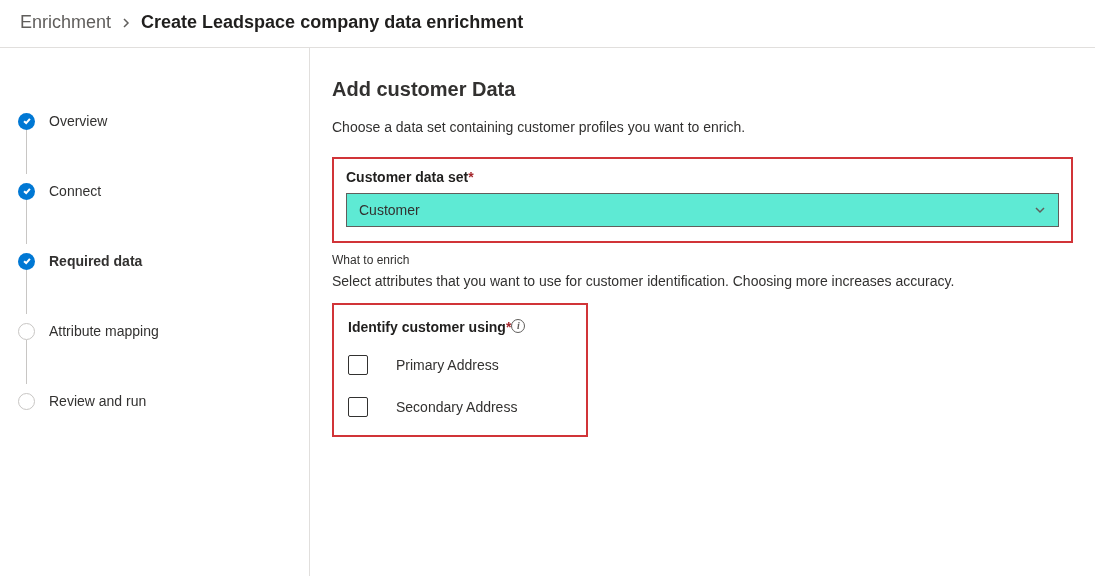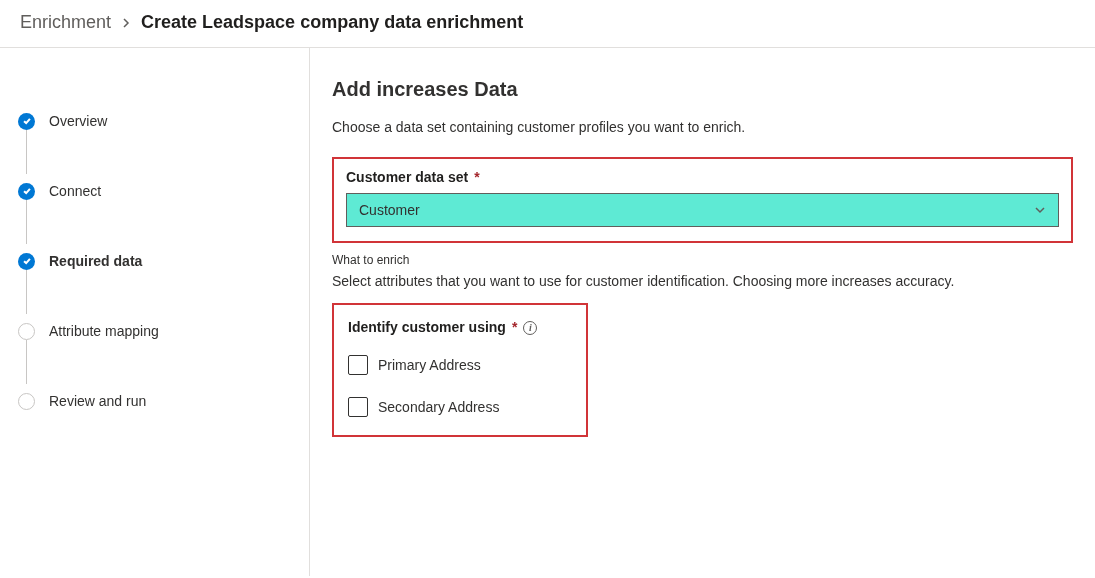--- a/index.html
+++ b/index.html
@@ -112,22 +112,21 @@
       border: 2px solid #d13438;
       padding: 10px 12px 14px;
       margin-bottom: 10px;
     }
     .field-label {
       font-size: 14px;
       font-weight: 600;
       color: #201f1e;
       margin-bottom: 8px;
       display: flex;
-      align-items: flex-end;
-      gap: 6px;
+      align-items: flex-start;
     }
     .required {
       color: #a4262c;
     }
     .dropdown {
       width: 100%;
       border: 1px solid #605e5c;
       padding: 8px 12px;
       font-size: 14px;
       background: #5eead4;
@@ -164,21 +163,21 @@
       justify-content: center;
       font-size: 10px;
       color: #605e5c;
       font-style: italic;
       font-family: Georgia, serif;
       line-height: 1;
     }
     .checkbox-row {
       display: flex;
       align-items: center;
-      gap: 10px;
+      gap: 28px;
       margin-top: 22px;
       cursor: pointer;
     }
     .checkbox-row:first-of-type {
       margin-top: 20px;
     }
     .checkbox-box {
       width: 20px;
       height: 20px;
       border: 1px solid #323130;
@@ -235,21 +234,21 @@
         <span class="step-label">Attribute mapping</span>
       </li>
       <li class="step-item">
         <span class="step-marker pending"></span>
         <span class="step-label">Review and run</span>
       </li>
     </ul>
   </nav>
 
   <main class="main">
-    <h1 class="section-title">Add increases Data</h1>
+    <h1 class="section-title">Add customer Data</h1>
     <p class="section-desc">Choose a data set containing customer profiles you want to enrich.</p>
 
     <div class="highlight-box">
       <div class="field-label">
         <span>Customer data set</span>
         <span class="required">*</span>
       </div>
       <div class="dropdown">
         <span>Customer</span>
         <svg class="chev-down" viewBox="0 0 12 12">

